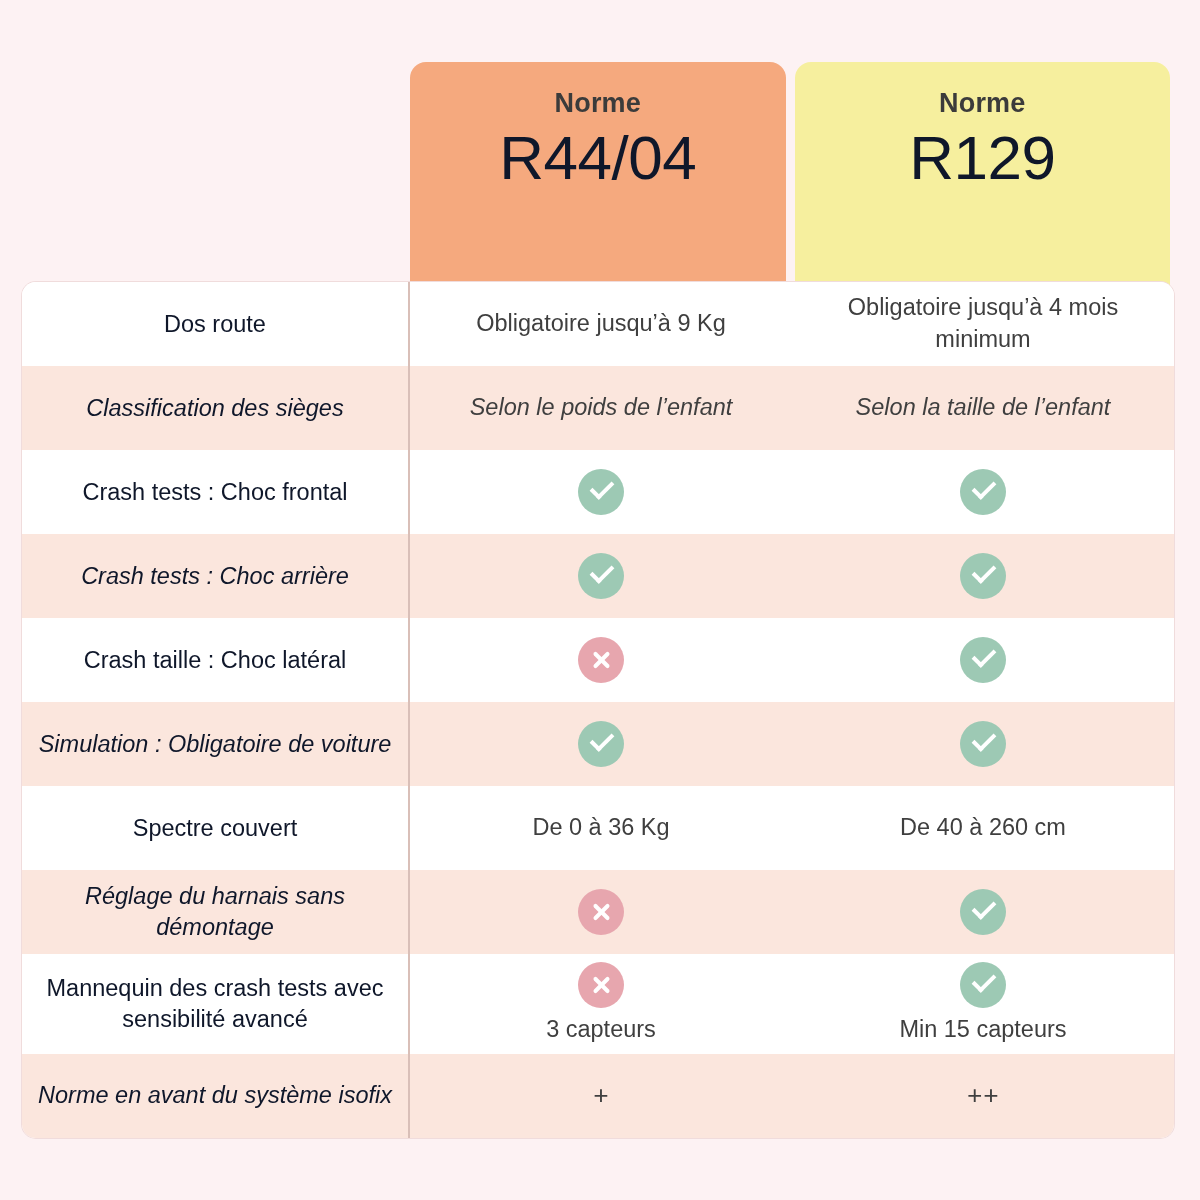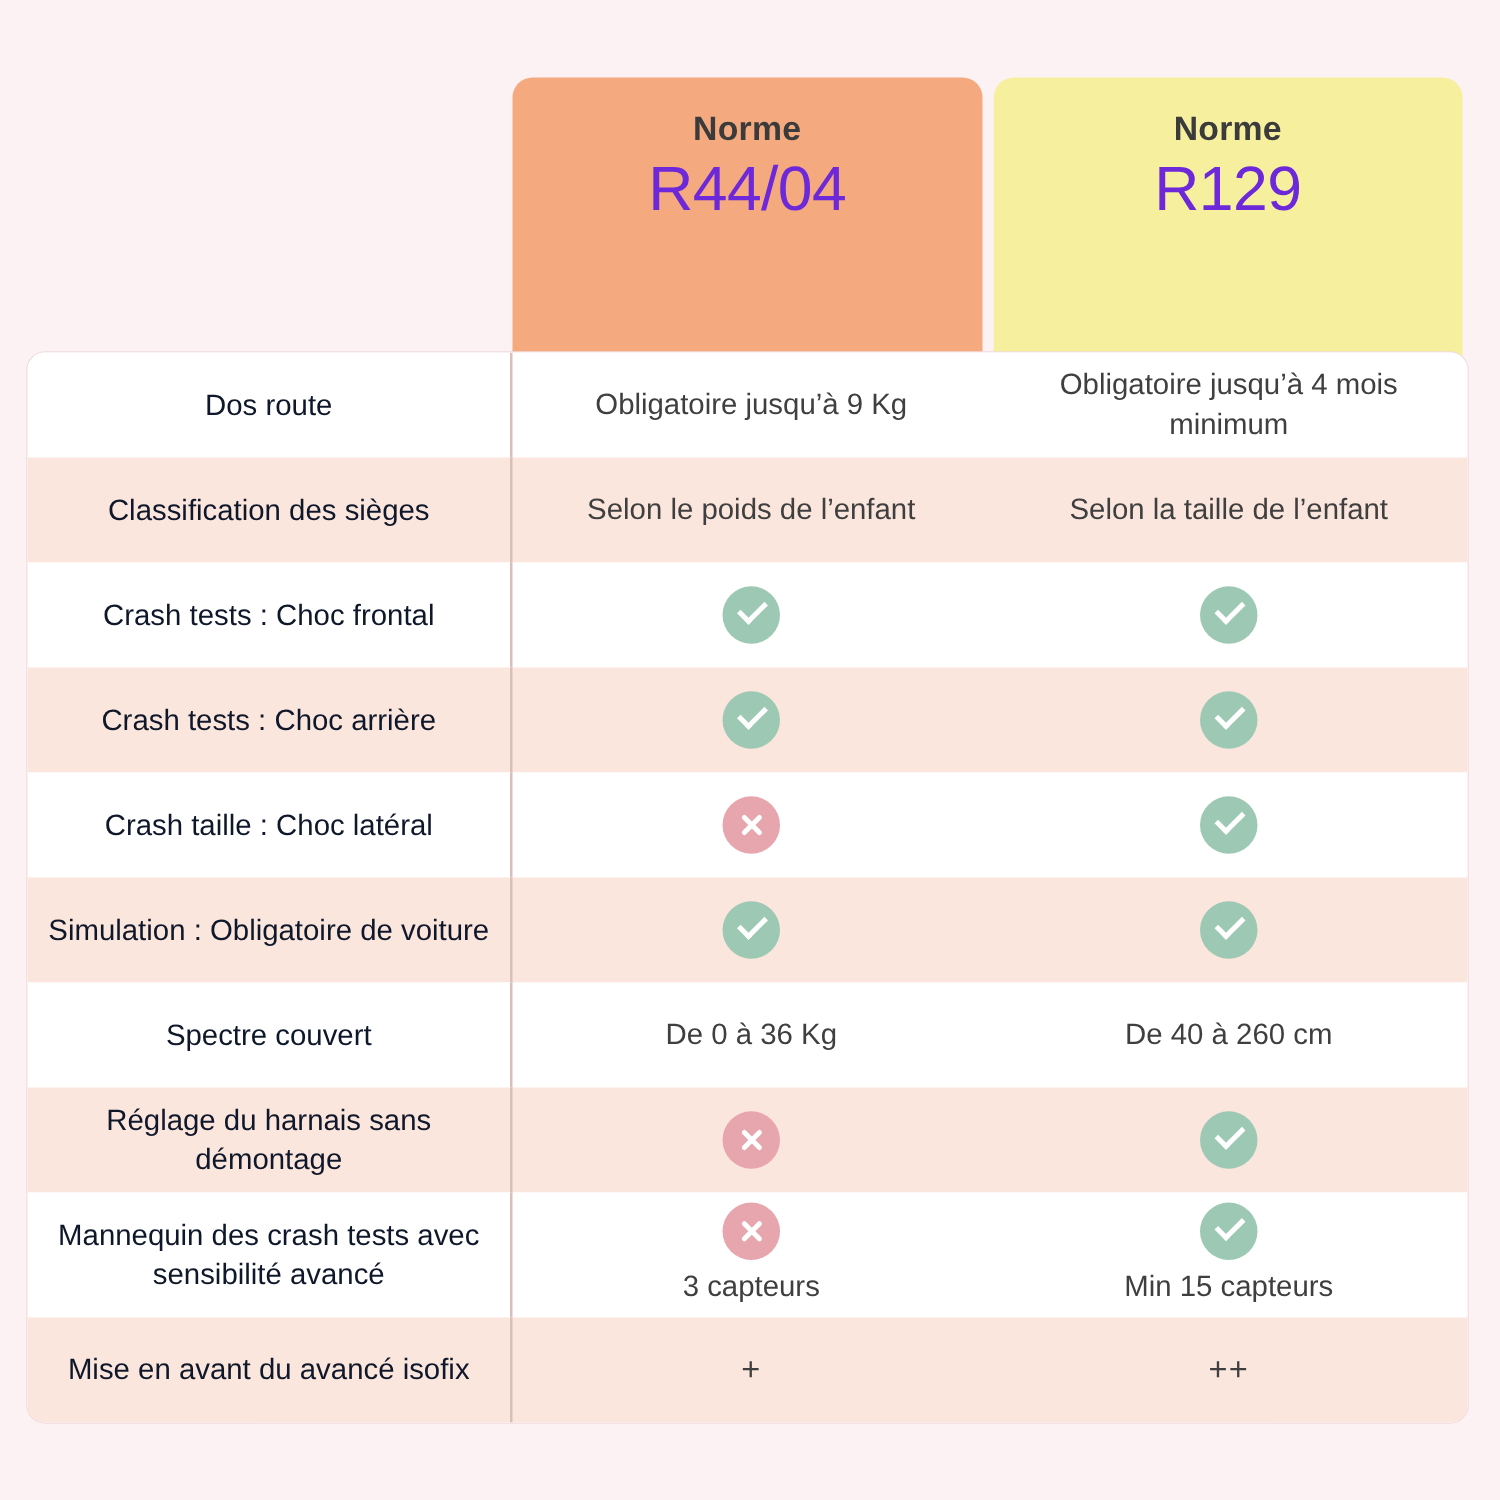--- a/index.html
+++ b/index.html
@@ -45,44 +45,44 @@
   .head-card.orange { background: #f5a97e; }
   .head-card.yellow { background: #f6ef9e; }
   .head-small {
     font-size: 27px;
     font-weight: bold;
     letter-spacing: 0.2px;
     color: #3b3b3b;
     margin-bottom: 6px;
   }
   .head-big {
-    font-size: 50px;
+    font-size: 62px;
     font-weight: normal;
-    color: #6d28d9;
+    color: #0f172a;
     line-height: 1.05;
     letter-spacing: -0.5px;
   }
 
   
   .table {
     position: absolute;
     left: 22px;
     top: 282px;
     width: 1152px;
     border-radius: 14px;
     overflow: hidden;
     background: #ffffff;
     box-shadow: 0 0 0 1px #f0dcdc;
   }
   .row {
     display: flex;
     align-items: stretch;
     min-height: 84px;
   }
-  .row.alt { background: #fbe6dd; }
+  .row.alt { background: #fbe6dd; font-style: italic; }
   .row.plain { background: #ffffff; }
 
   .cell-label {
     width: 388px;
     min-width: 388px;
     display: flex;
     align-items: center;
     justify-content: center;
     text-align: center;
     padding: 8px 14px;
@@ -244,21 +244,21 @@
         <div class="cell-val">
           <span class="icon-cross"></span>
           <div class="sub-text">3 capteurs</div>
         </div>
         <div class="cell-val">
           <span class="icon-check"></span>
           <div class="sub-text">Min 15 capteurs</div>
         </div>
       </div>
       <div class="row alt">
-        <div class="cell-label">Mise en avant du avancé isofix</div>
+        <div class="cell-label">Norme en avant du système isofix</div>
         <div class="cell-val">
           <div class="plus-text">+</div>
         </div>
         <div class="cell-val">
           <div class="plus-text">++</div>
         </div>
       </div>
     </div>
 
 </div>

